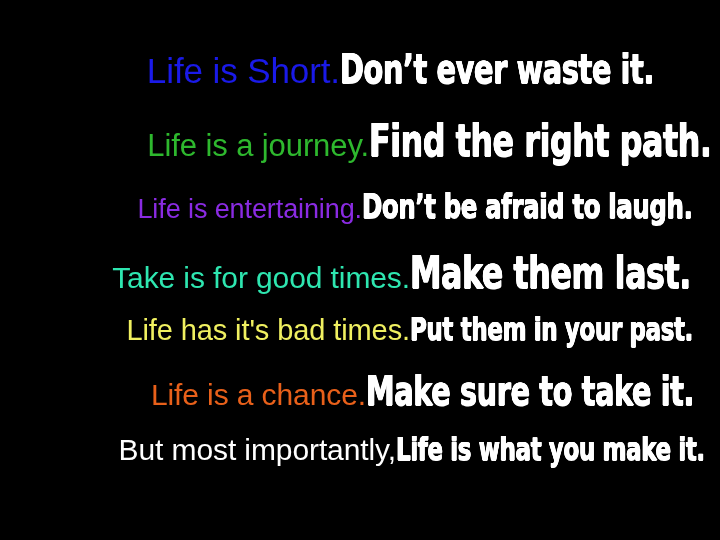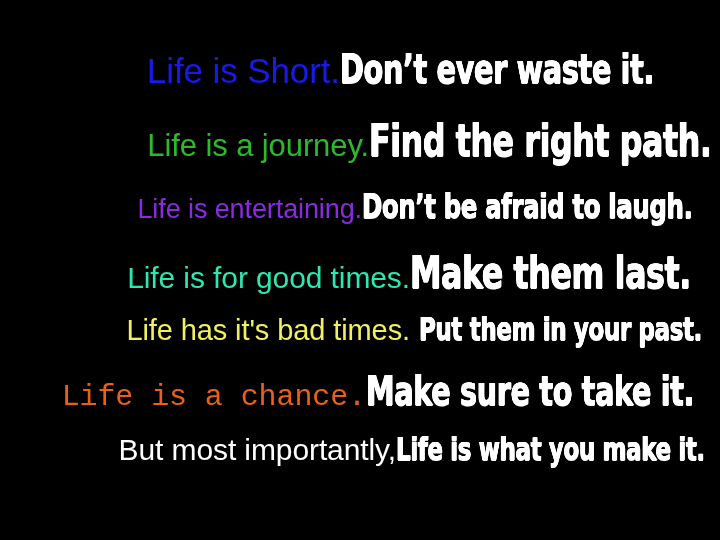--- a/index.html
+++ b/index.html
@@ -65,21 +65,21 @@
        2px 2px 3px rgba(0,0,0,0.85);
     letter-spacing: -0.5px;
   }
 
   
   .r1 { height: 70px; }
   .r2 { height: 70px; }
   .r3 { height: 70px; margin-left: 13px; }
   .r4 { height: 62px; margin-left: 6px; }
   .r5 { height: 62px; }
-  .r6 { height: 58px; gap: 9px; }
+  .r6 { height: 58px; }
   .r7 { height: 62px; }
   .r8 { height: 58px; }
 
   .r1 .left { font-size: 35px; width: 336px; }
   .r2 .left { font-size: 33px; width: 330px; }
   .r3 .left { font-size: 31px; width: 352px; }
   .r4 .left { font-size: 27px; width: 352px; }
   .r5 .left { font-size: 30px; width: 406px; }
   .r6 .left { font-size: 29px; width: 406px; }
   .r7 .left { font-size: 30px; width: 362px; }
@@ -109,31 +109,31 @@
     <span class="left" style="color: rgb(46, 184, 46);">Life is a journey.</span>
     <span class="right" style="color: rgb(255, 255, 255);">Find the right path.</span>
   </div>
 
   <div class="line r4">
     <span class="left" style="color: rgb(138, 43, 226);">Life is entertaining.</span>
     <span class="right" style="color: rgb(255, 255, 255);">Don’t be afraid to laugh.</span>
   </div>
 
   <div class="line r5">
-    <span class="left" style="color: rgb(46, 230, 176);">Life is for good times.</span>
+    <span class="left" style="color: rgb(46, 230, 176);">Take is for good times.</span>
     <span class="right" style="color: rgb(255, 255, 255);">Make them last.</span>
   </div>
 
   <div class="line r6">
     <span class="left" style="color: rgb(240, 240, 96);">Life has it's bad times.</span>
     <span class="right" style="color: rgb(255, 255, 255);">Put them in your past.</span>
   </div>
 
   <div class="line r7">
-    <span class="left" style="color: rgb(232, 96, 26); font-family: Liberation Mono, monospace;">Life is a chance.</span>
+    <span class="left" style="color: rgb(232, 96, 26);">Life is a chance.</span>
     <span class="right" style="color: rgb(255, 255, 255);">Make sure to take it.</span>
   </div>
 
   <div class="line r8">
     <span class="left" style="color: rgb(255, 255, 255);">But most importantly,</span>
     <span class="right" style="color: rgb(255, 255, 255);">Life is what you make it.</span>
   </div>
 
 </div>
 

